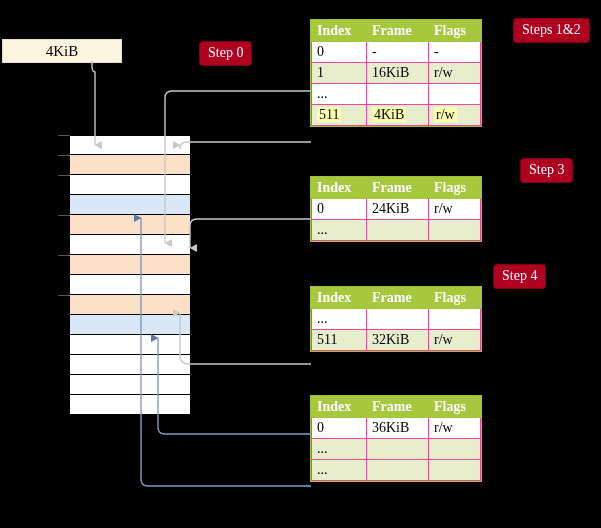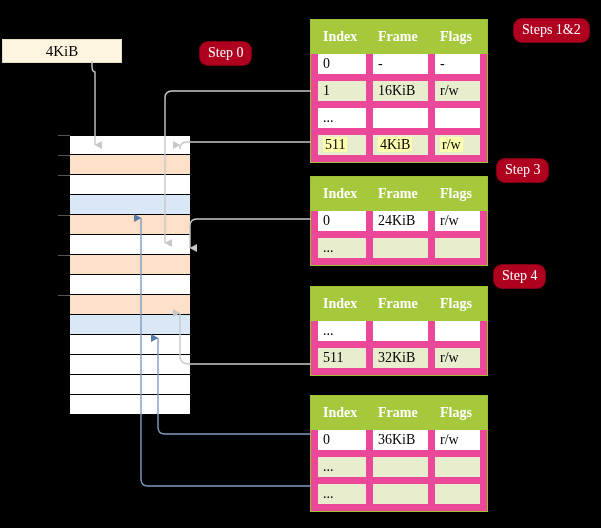--- a/index.html
+++ b/index.html
@@ -12,21 +12,21 @@
 
   
   .badge{
     position:absolute;
     background:#b00020;
     color:#fff;
     font-family:"Liberation Serif", serif;
     font-size:14px;
     line-height:18px;
     padding:2px 8px 3px 8px;
-    border-radius:8px;
+    border-radius:3px;
     white-space:nowrap;
     box-shadow:0 0 0 1px #7a0016;
     text-align:center;
   }
 
   
   .kbox{
     position:absolute;
     background:#fdf5e0;
     border:1px solid #e6dcbe;
@@ -56,21 +56,21 @@
 
   
   .ptable{
     position:absolute;
     border-collapse:collapse;
     font-size:14px;
     background:#fff;
     box-shadow:0 0 0 1px #9fbf35;
   }
   .ptable td,.ptable th{
-    border:7px solid #ec4899;
+    border:1px solid #ec4899;
     padding:2px 5px;
     height:20px;
     box-sizing:border-box;
     text-align:left;
     font-weight:normal;
     white-space:nowrap;
     vertical-align:middle;
   }
   .ptable th{
     background:#a6c83c;
@@ -117,21 +117,21 @@
       <div class="memrow" style="top: 200px; width: 120px; height: 20px;"></div>
       <div class="memrow" style="top: 220px; width: 120px; height: 20px;"></div>
       <div class="memrow" style="top: 240px; width: 120px; height: 20px;"></div>
       <div class="memrow" style="top: 260px; width: 120px; height: 20px;"></div>
       <div class="tick" style="top: 0px;"></div>
     </div>
 
   <div id="badges">
       <div class="badge" style="left: 514px; top: 19px;">Steps 1&amp;2</div>
       <div class="badge" style="left: 200px; top: 42px;">Step 0</div>
-      <div class="badge" style="left: 497px; top: 159px;">Step 3</div>
+      <div class="badge" style="left: 521px; top: 159px;">Step 3</div>
       <div class="badge" style="left: 494px; top: 265px;">Step 4</div>
     </div>
 
   <div id="tables">
       <table class="ptable" style="left: 311px; top: 20px;">
         <thead>
           <tr>
             <th class="c-index">Index</th>
             <th class="c-frame">Frame</th>
             <th class="c-flags">Flags</th>

